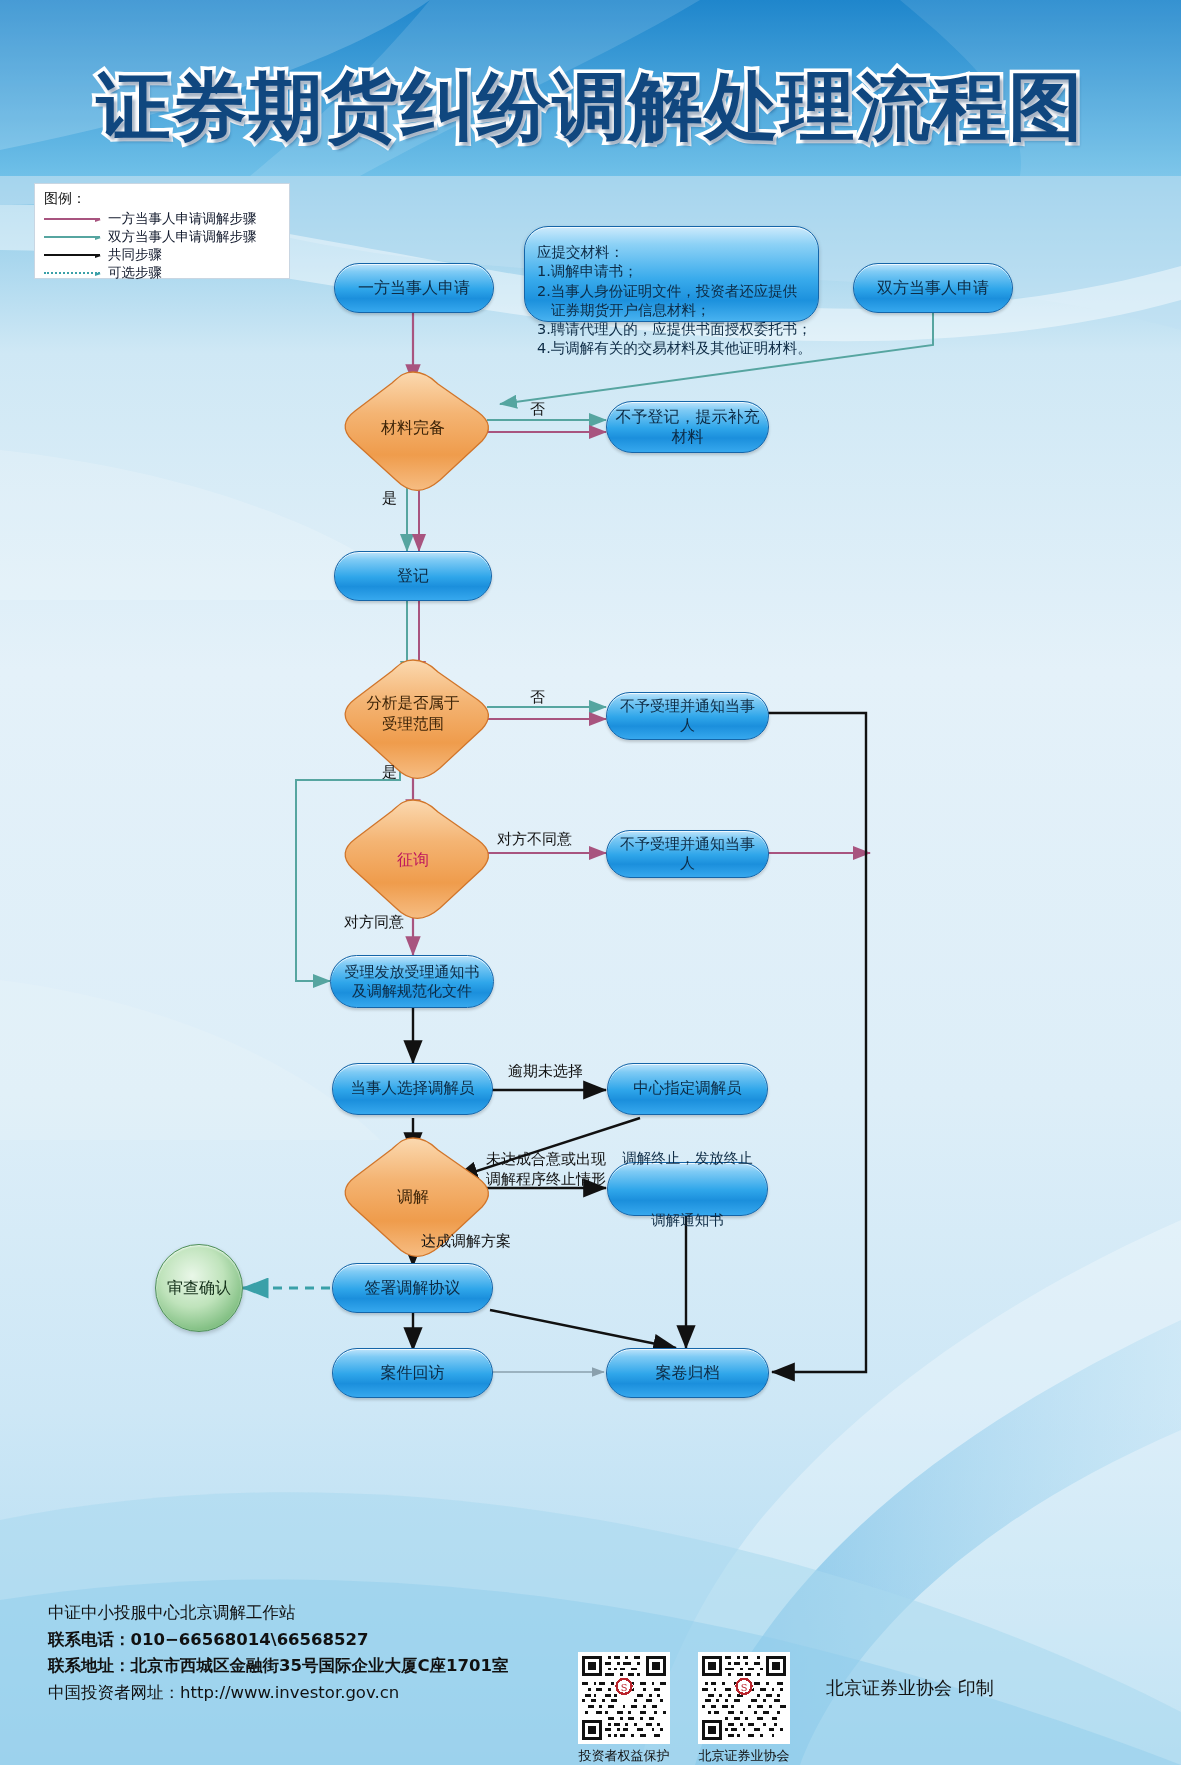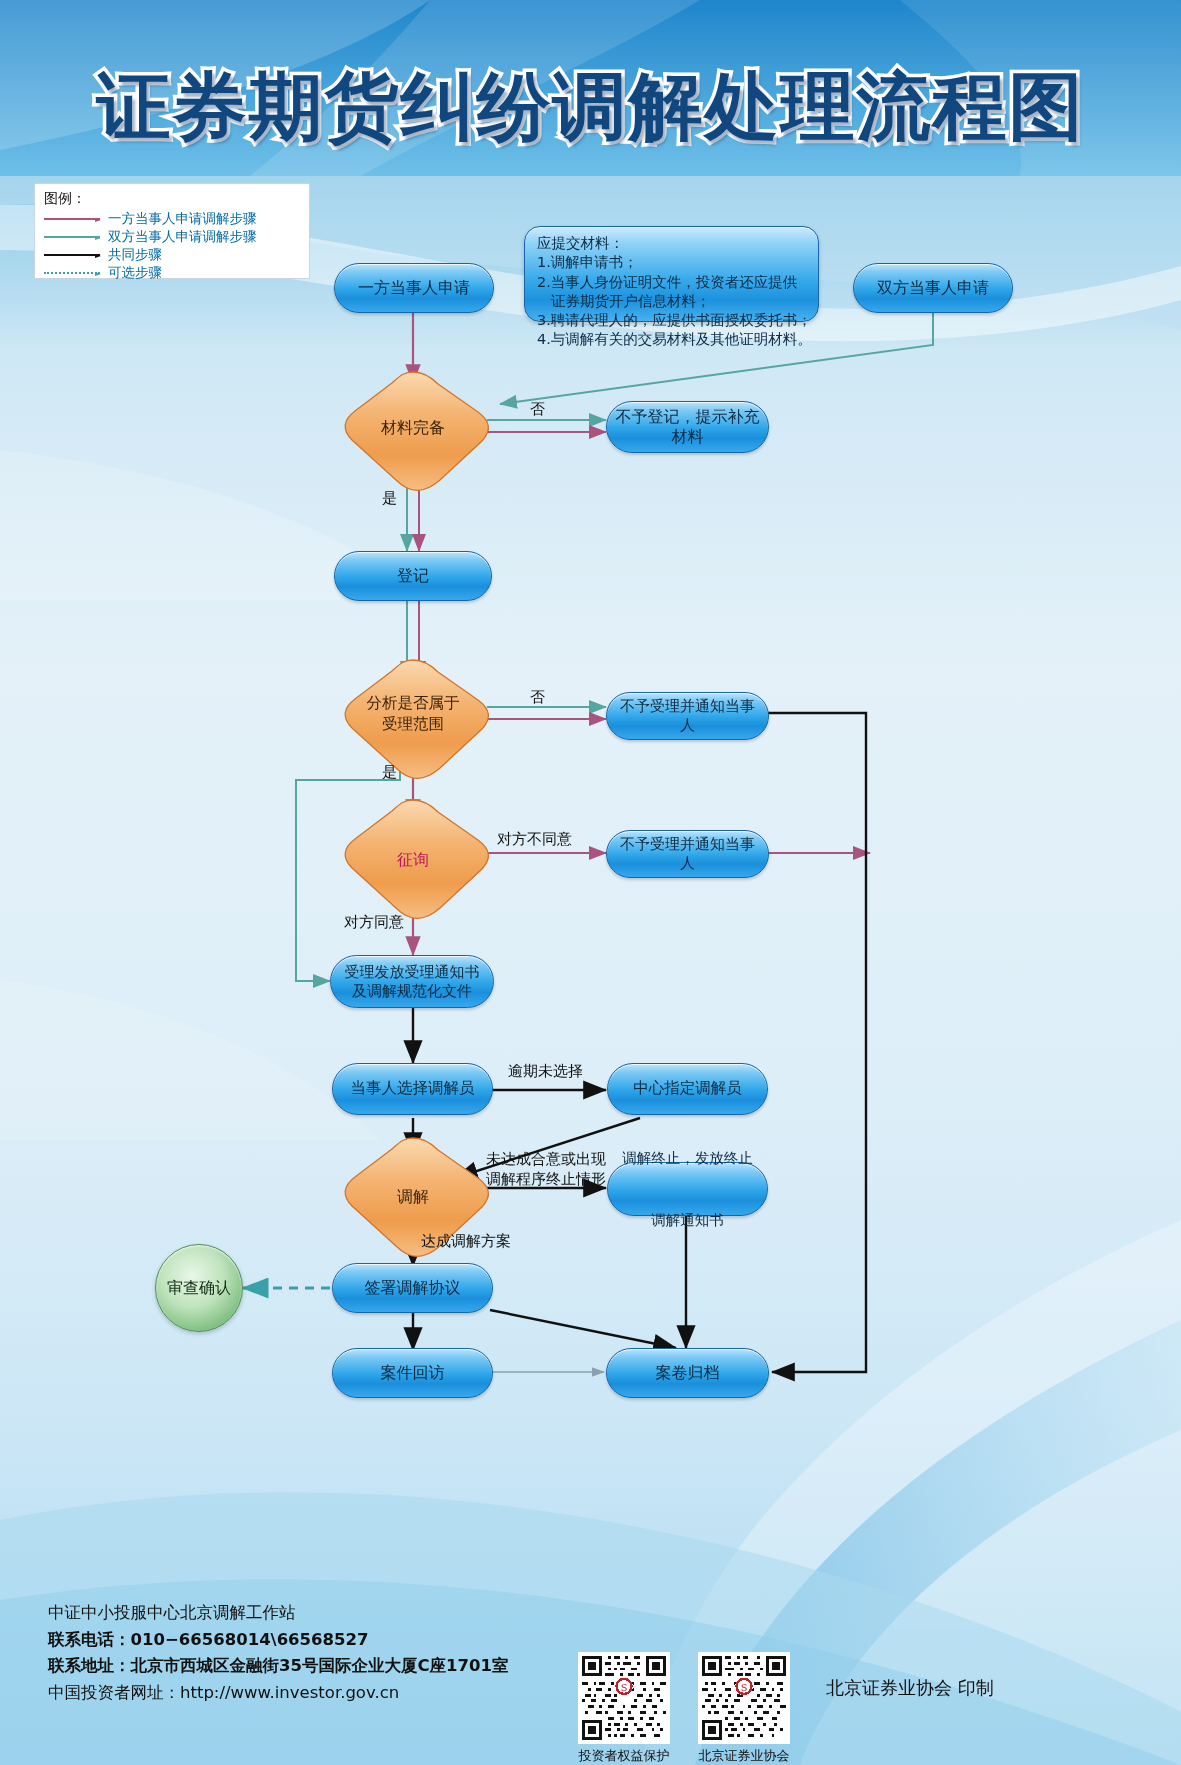--- a/index.html
+++ b/index.html
@@ -18,33 +18,33 @@
   .title {
     position:absolute; left:0; top:58px; width:1181px; text-align:center;
     font-size:74px; font-weight:bold; letter-spacing:2px; color:#10477f;
     font-family:"DejaVu Sans","Liberation Sans",sans-serif;
     -webkit-text-stroke: 7px #ffffff; paint-order: stroke fill;
     text-shadow: 3px 4px 3px rgba(0,40,90,.35);
   }
 
   
   .legend {
-    position:absolute; left:34px; top:183px; width:276px; height:96px;
+    position:absolute; left:34px; top:183px; width:256px; height:96px;
     background:#ffffff; border:1px solid #c9d6e2; z-index:5; padding:6px 9px;
   }
   .legend-title { font-size:14px; color:#111; margin-bottom:2px; font-weight:500;}
   .legend-row { display:flex; align-items:center; height:18px; }
   .legend-line { width:56px; height:0; margin-right:8px; position:relative; flex:0 0 56px;}
   .legend-line::after{ content:""; position:absolute; right:-1px; top:-2.5px;
      border-left:6px solid currentColor; border-top:2.5px solid transparent; border-bottom:2.5px solid transparent; }
   .ll-one  { border-top:2px solid #a8547f; color:#a8547f; }
   .ll-both { border-top:2px solid #56a5a0; color:#56a5a0; }
   .ll-common{ border-top:2.5px solid #111; color:#111; }
   .ll-opt  { border-top:2px dotted #3aa0a8; color:#3aa0a8; }
-  .legend-label { font-size:13.5px; color:#0369a1; white-space:nowrap; }
+  .legend-label { font-size:13.5px; color:#0f172a; white-space:nowrap; }
 
   
   .canvas { position:absolute; left:0; top:0; width:1181px; height:1765px; z-index:3; }
   .edges { position:absolute; left:0; top:0; }
 
   .node { position:absolute; display:flex; align-items:center; justify-content:center;
           text-align:center; color:#0d2b45; z-index:4; }
   
   .pill {
     border-radius:46px; border:1.4px solid #1565a8;
@@ -55,24 +55,24 @@
   
   .circle {
     width:88px; height:88px; border-radius:50%;
     border:1.4px solid #4f8f5a;
     background:radial-gradient(circle at 42% 36%, #e9f7e8 0%, #bfe3bb 42%, #86c287 72%, #5ea663 100%);
     box-shadow: inset 0 1px 2px rgba(255,255,255,.8), 0 2px 4px rgba(0,0,0,.2);
     font-size:16px; font-weight:500; color:#14301a;
   }
   
   .callout {
-    position:absolute; border-radius:16px; border:1.4px solid #1565a8;
+    position:absolute; border-radius:24px; border:1.4px solid #1565a8;
     background:linear-gradient(180deg,#cdeafc 0%,#8ed2f6 18%,#39abec 55%,#1c91dd 78%,#48b2f0 100%);
     box-shadow: inset 0 1px 0 rgba(255,255,255,.7), 0 2px 4px rgba(0,0,0,.2);
-    color:#0d2b45; font-size:14.5px; line-height:1.33; padding:7px 12px; z-index:4;
+    color:#0d2b45; font-size:14.5px; line-height:1.33; padding:16px 12px; z-index:4;
     text-align:left;
   }
   .callout .ln { white-space:nowrap; }
   .callout .ind { padding-left:14px; }
 
   .elabel { position:absolute; font-size:15px; color:#111; z-index:6; white-space:nowrap; line-height:1.22;}
 
   
   .footer { position:absolute; left:48px; top:1600px; z-index:6; }
   .footer div { font-size:16.5px; color:#111; line-height:1.62; white-space:nowrap; }

